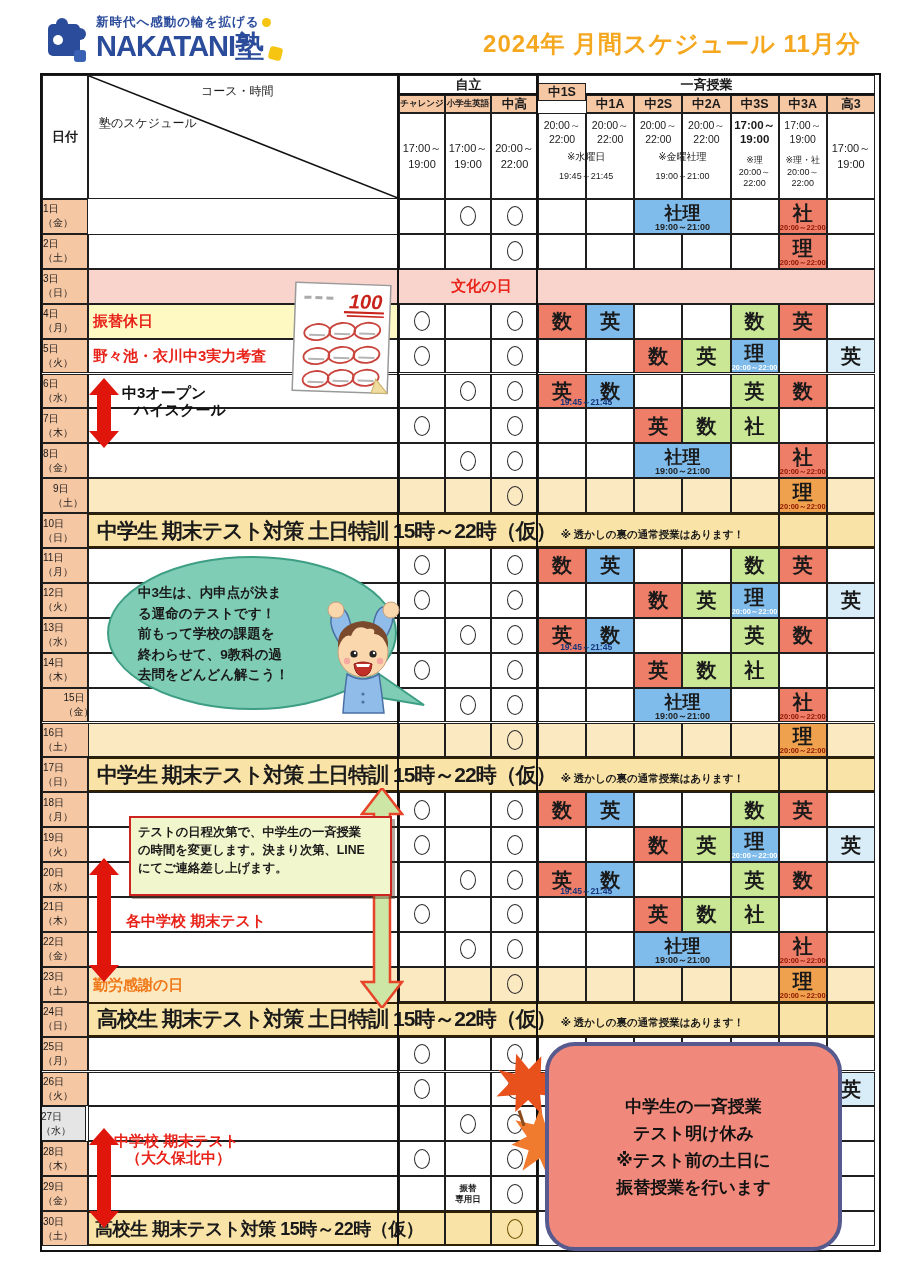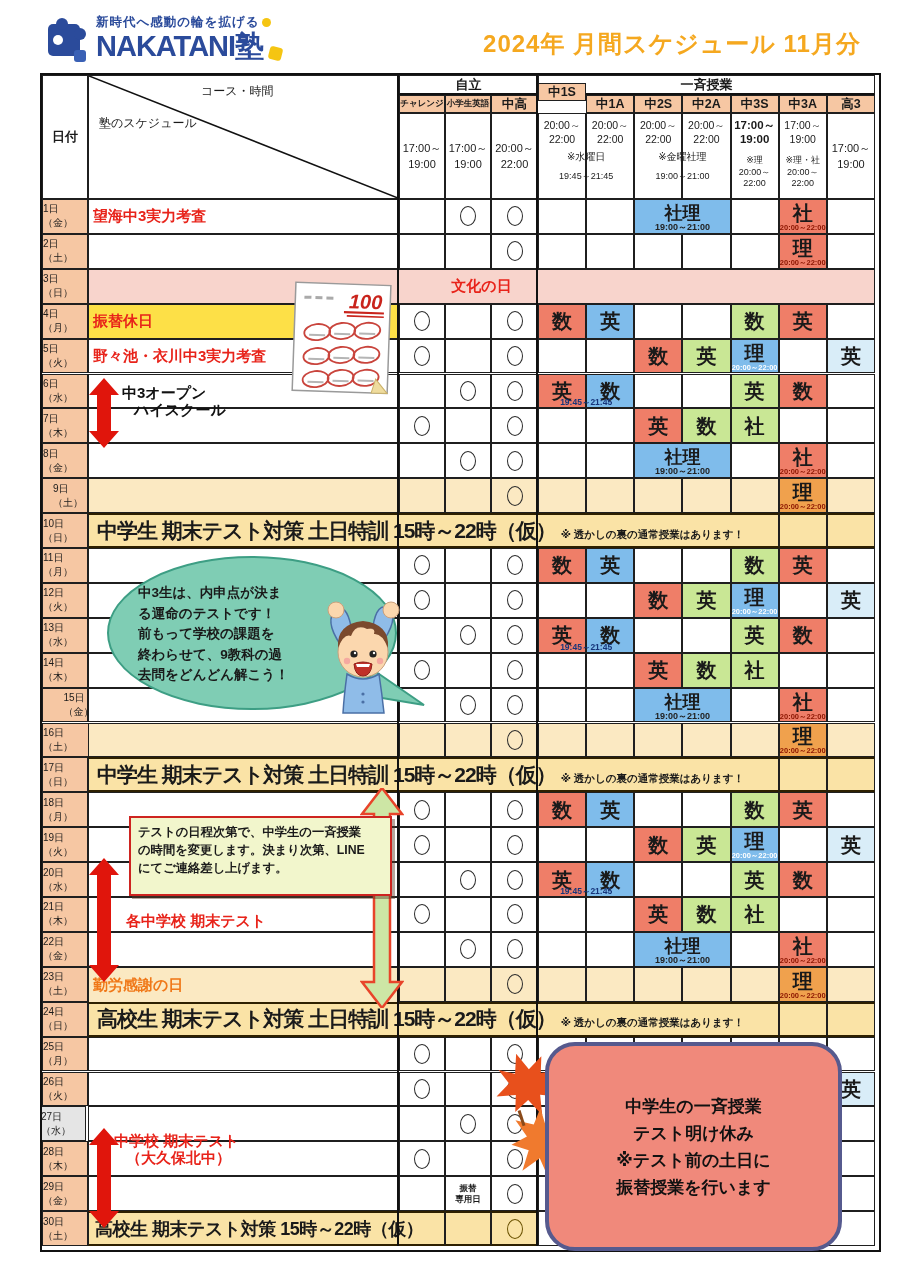--- a/index.html
+++ b/index.html
@@ -128,23 +128,20 @@
       </div>
       <div class="abs" style="left: 539px; top: 150px; width: 94.28px; text-align: center; z-index: 2;">
         <div style="font-size: 10px; line-height: 13px;">※水曜日</div>
         <div style="font-size: 9px; line-height: 13px; margin-top: 7px;">19:45～21:45</div>
       </div>
       <div class="abs" style="left: 635.28px; top: 150px; width: 94.28px; text-align: center; z-index: 2;">
         <div style="font-size: 10px; line-height: 13px;">※金曜社理</div>
         <div style="font-size: 9px; line-height: 13px; margin-top: 7px;">19:00～21:00</div>
       </div>
       <div class="cell cc" style="left: 42px; top: 199px; width: 46px; height: 34.9px; background: rgb(246, 199, 163); font-size: 10px;">1日（金）</div>
-      <div class="cell" style="left: 88px; top: 199px; width: 311px; height: 34.9px; background: rgb(255, 255, 255);">
-        <div style="position: absolute; left: 4px; top: 50%; transform: translateY(-50%); font-size: 15px; font-weight: 800; white-space: nowrap; z-index: 2; color: rgb(232, 35, 26);">望海中3実力考査</div>
-      </div>
       <div class="cell cc" style="left: 399px; top: 199px; width: 46px; height: 34.9px; background: rgb(255, 255, 255);"></div>
       <div class="cell cc" style="left: 445px; top: 199px; width: 46px; height: 34.9px; background: rgb(255, 255, 255);">
         <div style="width: 14px; height: 18px; border: 1.8px solid rgb(43, 43, 43); border-radius: 50%;"></div>
       </div>
       <div class="cell cc" style="left: 491px; top: 199px; width: 47px; height: 34.9px; background: rgb(255, 255, 255);">
         <div style="width: 14px; height: 18px; border: 1.8px solid rgb(43, 43, 43); border-radius: 50%;"></div>
       </div>
       <div class="cell" style="left: 538px; top: 199px; width: 48.14px; height: 34.9px; background: rgb(255, 255, 255);"></div>
       <div class="cell" style="left: 586.14px; top: 199px; width: 48.14px; height: 34.9px; background: rgb(255, 255, 255);"></div>
       <div class="cell ccv" style="left: 634.28px; top: 199px; width: 96.28px; height: 34.9px; background: rgb(127, 188, 235);">
@@ -172,21 +169,21 @@
       <div class="cell ccv" style="left: 778.7px; top: 233.9px; width: 48.14px; height: 34.9px; background: rgb(239, 126, 104);">
         <div style="font-size: 20px; font-weight: 800; line-height: 20px; margin-top: 2px;">理</div>
         <div style="font-size: 7.5px; line-height: 9px; color: rgb(139, 21, 0); font-weight: 700; white-space: nowrap;">20:00～22:00</div>
       </div>
       <div class="cell" style="left: 826.84px; top: 233.9px; width: 48.16px; height: 34.9px; background: rgb(255, 255, 255);"></div>
       <div class="cell cc" style="left: 42px; top: 268.8px; width: 46px; height: 34.9px; background: rgb(246, 199, 163); font-size: 10px;">3日（日）</div>
       <div class="cell cc" style="left: 88px; top: 268.8px; width: 787px; height: 34.9px; background: rgb(248, 212, 204);">
         <div style="font-size: 15px; font-weight: 800; color: rgb(232, 35, 26);">文化の日</div>
       </div>
       <div class="cell cc" style="left: 42px; top: 303.7px; width: 46px; height: 34.9px; background: rgb(246, 199, 163); font-size: 10px;">4日（月）</div>
-      <div class="cell" style="left: 88px; top: 303.7px; width: 311px; height: 34.9px; background: #fde047;">
+      <div class="cell" style="left: 88px; top: 303.7px; width: 311px; height: 34.9px; background: #fef9c3;">
         <div style="position: absolute; left: 4px; top: 50%; transform: translateY(-50%); font-size: 15px; font-weight: 800; white-space: nowrap; z-index: 2; color: rgb(232, 35, 26);">振替休日</div>
       </div>
       <div class="cell cc" style="left: 399px; top: 303.7px; width: 46px; height: 34.9px; background: rgb(255, 255, 255);">
         <div style="width: 14px; height: 18px; border: 1.8px solid rgb(43, 43, 43); border-radius: 50%;"></div>
       </div>
       <div class="cell cc" style="left: 445px; top: 303.7px; width: 46px; height: 34.9px; background: rgb(255, 255, 255);"></div>
       <div class="cell cc" style="left: 491px; top: 303.7px; width: 47px; height: 34.9px; background: rgb(255, 255, 255);">
         <div style="width: 14px; height: 18px; border: 1.8px solid rgb(43, 43, 43); border-radius: 50%;"></div>
       </div>
       <div class="cell ccv" style="left: 538px; top: 303.7px; width: 48.14px; height: 34.9px; background: rgb(239, 126, 104);">

